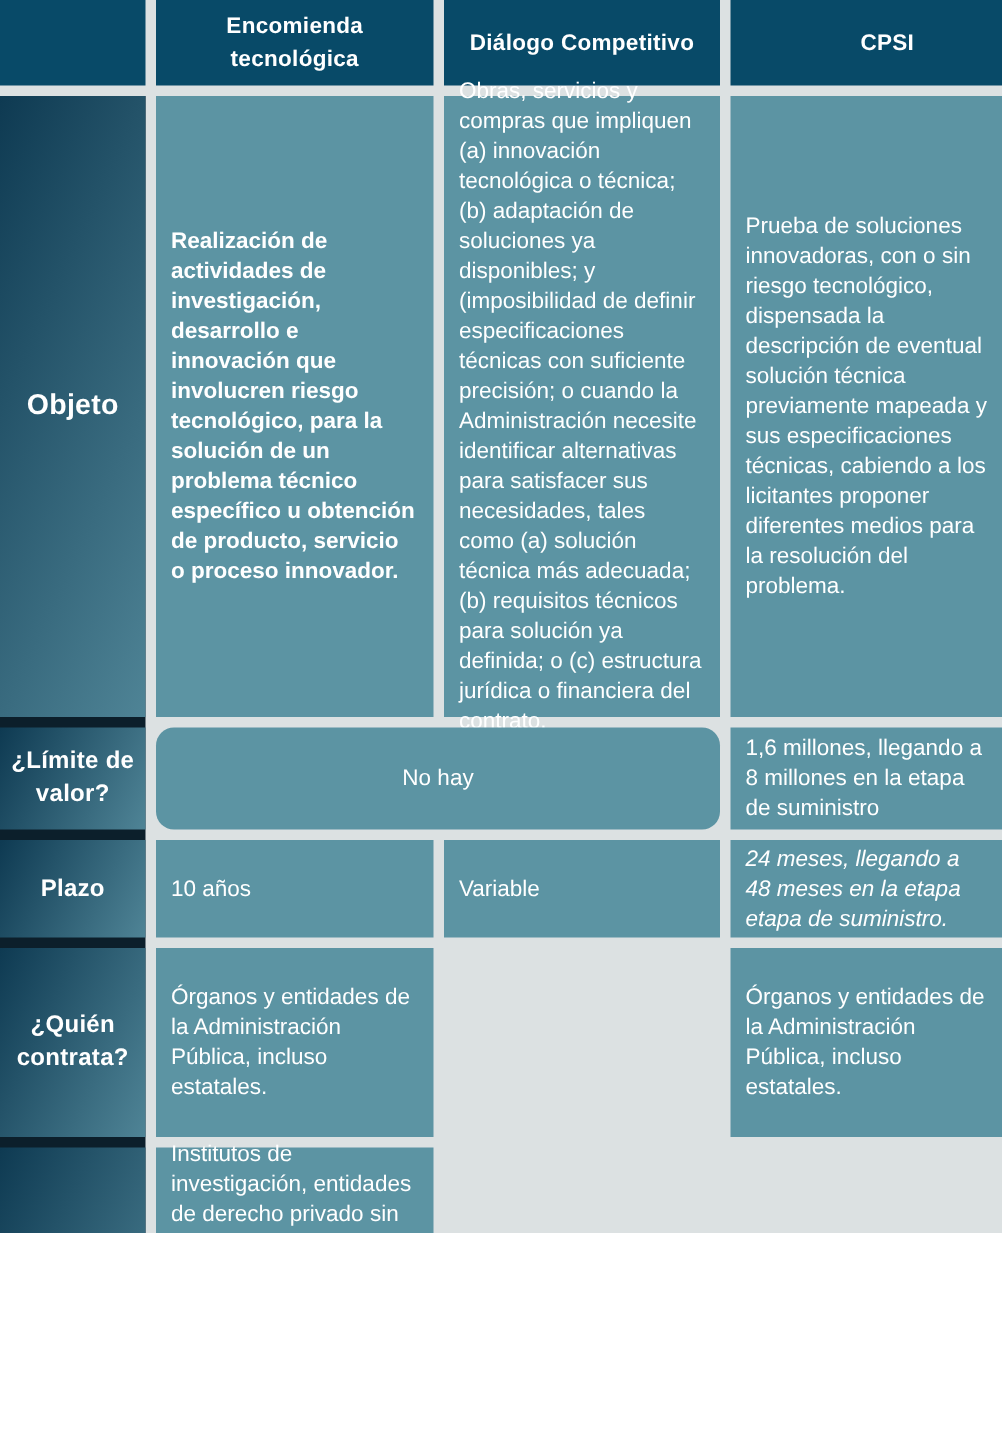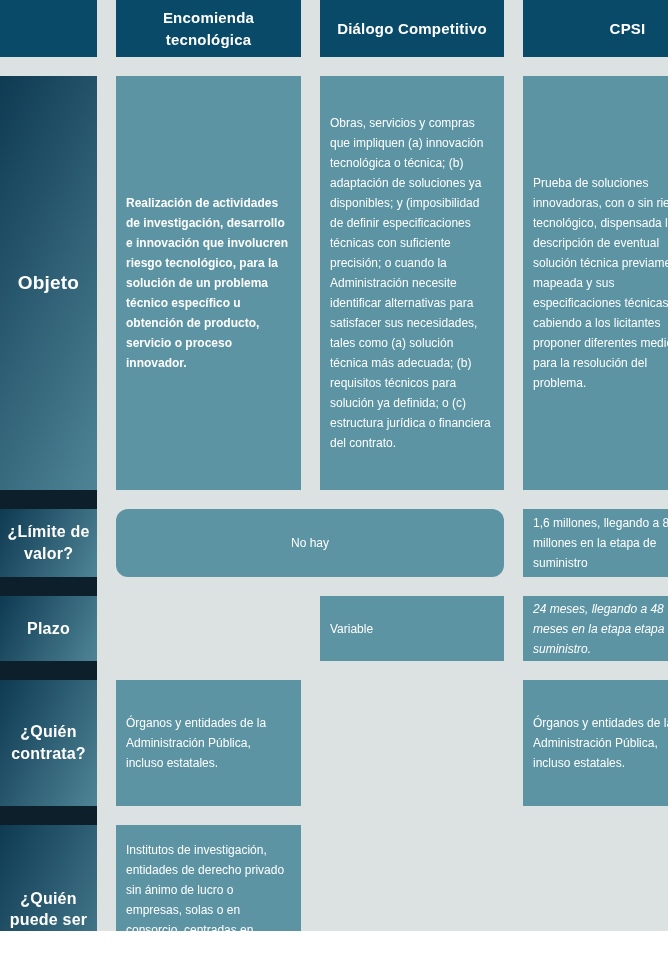--- a/index.html
+++ b/index.html
@@ -1,22 +1,22 @@
 <!DOCTYPE html>
 <html style="--header-bg: #084a68; --cell-bg: #5c94a3; --label-dark: #0e3a52; --label-light: #4f8496; --gap-light: #dce1e2; --gap-dark: #0c1f2b; --text: #ffffff;"><head>
 <meta charset="utf-8">
 <style>
   html, body { margin:0; padding:0; background:#ffffff; }
   .table {
     position:relative;
-    width:668px; height:931px;
+    width:668px; height:822px;
     display:grid;
     grid-template-columns:97px 185px 184px 181px;
     grid-template-rows:57px 414px 68px 65px 126px 190px;
-    gap:19px;
+    gap:7px;
     background:var(--gap-light, #dce1e2);
     font-family:"Liberation Sans","DejaVu Sans",sans-serif;
     color:#ffffff;
     box-sizing:border-box;
     overflow:hidden;
   }
   .table * { box-sizing:border-box; }
   .hcell {
     background:var(--header-bg, #084a68);
     display:flex; align-items:center; justify-content:center;
@@ -28,21 +28,21 @@
   .rlabel {
     background:linear-gradient(115deg, var(--label-dark, #0e3a52) 0%, var(--label-light, #4f8496) 100%);
     display:flex; align-items:center; justify-content:center;
     text-align:center; font-weight:bold; font-size:16px;
     line-height:1.35; padding:4px 6px; letter-spacing:.2px;
   }
   .rlabel.big { font-size:19px; }
   .cell {
     background:var(--cell-bg, #5c94a3);
     display:flex; align-items:center;
-    font-size:12px; line-height:20px;
+    font-size:15px; line-height:20px;
     padding:4px 10px;
   }
   .cell.center { justify-content:center; text-align:right;border-radius:12px; }
 </style>
 </head>
 <body>
 
 <div class="table">
 
   <div class="label-bg" style="grid-column:1; grid-row:2/7;"></div>
@@ -55,20 +55,21 @@
   <div class="rlabel big" style="grid-column:1; grid-row:2;">Objeto</div>
   <div class="cell" style="grid-column:2; grid-row:2;font-weight:bold;">Realización de actividades de investigación, desarrollo e innovación que involucren riesgo tecnológico, para la solución de un problema técnico específico u obtención de producto, servicio o proceso innovador.</div>
   <div class="cell" style="grid-column:3; grid-row:2;">Obras, servicios y compras que impliquen (a) innovación tecnológica o técnica; (b) adaptación de soluciones ya disponibles; y (imposibilidad de definir especificaciones técnicas con suficiente precisión; o cuando la Administración necesite identificar alternativas para satisfacer sus necesidades, tales como (a) solución técnica más adecuada; (b) requisitos técnicos para solución ya definida; o (c) estructura jurídica o financiera del contrato.</div>
   <div class="cell" style="grid-column:4; grid-row:2;">Prueba de soluciones innovadoras, con o sin riesgo tecnológico, dispensada la descripción de eventual solución técnica previamente mapeada y sus especificaciones técnicas, cabiendo a los licitantes proponer diferentes medios para la resolución del problema.</div>
 
   <div class="rlabel" style="grid-column:1; grid-row:3;">¿Límite de valor?</div>
   <div class="cell center" style="grid-column:2/4; grid-row:3;">No hay</div>
   <div class="cell" style="grid-column:4; grid-row:3;">1,6 millones, llegando a 8 millones en la etapa de suministro</div>
 
   <div class="rlabel" style="grid-column:1; grid-row:4;">Plazo</div>
+  <div class="cell" style="grid-column:2; grid-row:4;">10 años</div>
   <div class="cell" style="grid-column:3; grid-row:4;">Variable</div>
   <div class="cell" style="grid-column:4; grid-row:4;font-style:italic;">24 meses, llegando a 48 meses en la etapa etapa de suministro.</div>
 
   <div class="rlabel" style="grid-column:1; grid-row:5;">¿Quién contrata?</div>
   <div class="cell" style="grid-column:2; grid-row:5;">Órganos y entidades de la Administración Pública, incluso estatales.</div>
   <div class="cell" style="grid-column:4; grid-row:5;">Órganos y entidades de la Administración Pública, incluso estatales.</div>
 
   <div class="rlabel" style="grid-column:1; grid-row:6;">¿Quién puede ser contratado?</div>
   <div class="cell" style="grid-column:2; grid-row:6;">Institutos de investigación, entidades de derecho privado sin ánimo de lucro o empresas, solas o en consorcio, centradas en actividades de investigación y con capacidad tecnológica reconocida en el sector.</div>
 

